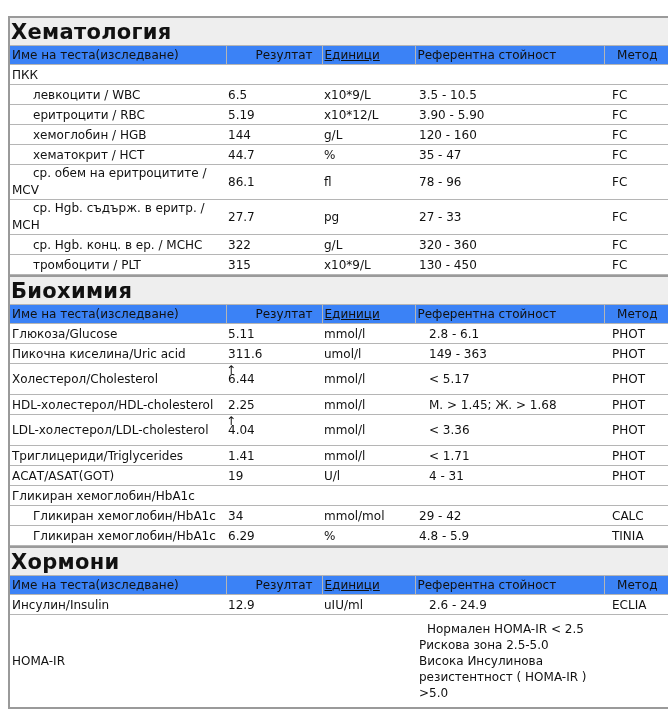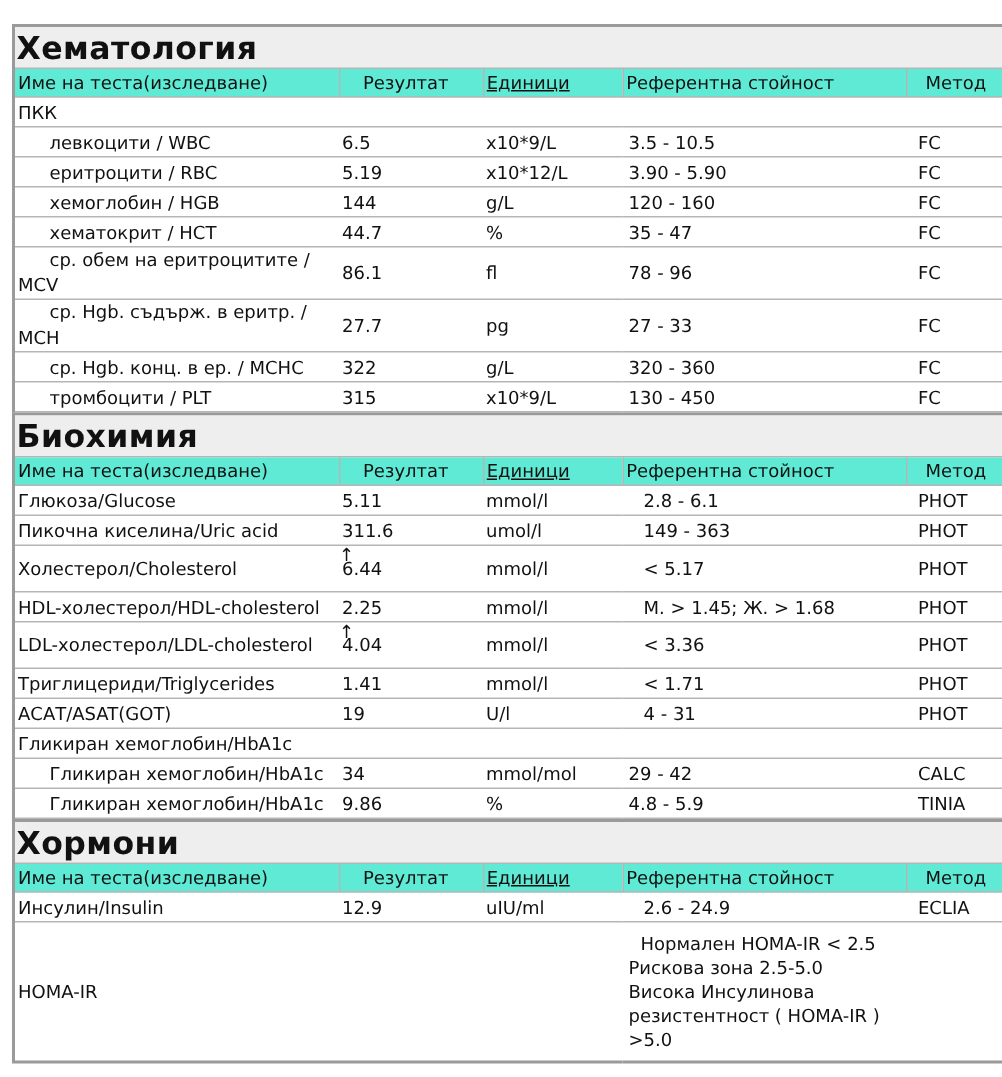--- a/index.html
+++ b/index.html
@@ -5,23 +5,23 @@
   html, body { margin:0; padding:0; background:#ffffff; }
   body { width:668px; height:718px; overflow:hidden; position:relative;
          font-family:"DejaVu Sans", sans-serif; font-size:12px; color:#111; }
   .report { position:absolute; left:8px; top:16px; width:680px; }
   .section { border-left:2px solid #9a9a9a; border-top:2px solid #9a9a9a; }
   .sec-title { background:#eeeeee; font-weight:bold; font-size:21px; height:27px; line-height:29px;
                padding-left:1px; border-bottom:1px solid #b5b5b5; letter-spacing:0.3px; }
   table { border-collapse:collapse; width:660px; table-layout:fixed; }
   col.c-name { width:216px; } col.c-res { width:96px; } col.c-unit { width:93px; }
   col.c-ref { width:189px; } col.c-meth { width:66px; }
-  th { background:#5eead4; font-weight:normal; height:18px; padding:0 2px; border-bottom:1px solid #b5b5b5;
+  th { background:#3b82f6; font-weight:normal; height:18px; padding:0 2px; border-bottom:1px solid #b5b5b5;
        border-right:1px solid #b5b5b5; white-space:nowrap; }
-  th.h-name { text-align:left; } th.h-res { text-align:center; padding-right:9px; }
+  th.h-name { text-align:left; } th.h-res { text-align:right; padding-right:9px; }
   th.h-unit { text-align:left;text-decoration:underline; } th.h-ref { text-align:left;margin-top:39px; } th.h-meth { text-align:center; border-right:none; }
   td { height:19px; padding:0 2px; border-bottom:1px solid #b5b5b5; vertical-align:middle; white-space:nowrap; }
   td.res { text-align:left; padding-right:9px; }
   td.ref { padding-left:4px; }
   td.meth { padding-left:8px; }
   tr.tall td { height:30px;margin-left:24px; }
   tr.two td { height:32px; }
   td.wrap { white-space:normal; line-height:17px; }
   .indent { padding-left:23px; }
   td.name-rel { position:relative; }
@@ -189,21 +189,21 @@
       </tr>
       <tr>
         <td class="indent">Гликиран хемоглобин/HbA1c</td>
         <td class="res">34</td>
         <td>mmol/mol</td>
         <td class="ref">29 - 42</td>
         <td class="meth">CALC</td>
       </tr>
       <tr>
         <td class="indent">Гликиран хемоглобин/HbA1c</td>
-        <td class="res">9.86</td>
+        <td class="res">6.29</td>
         <td>%</td>
         <td class="ref">4.8 - 5.9</td>
         <td class="meth">TINIA</td>
       </tr>
     </tbody>
       </table>
   </div>
 
   <div class="section">
     <div class="sec-title">Хормони</div>

